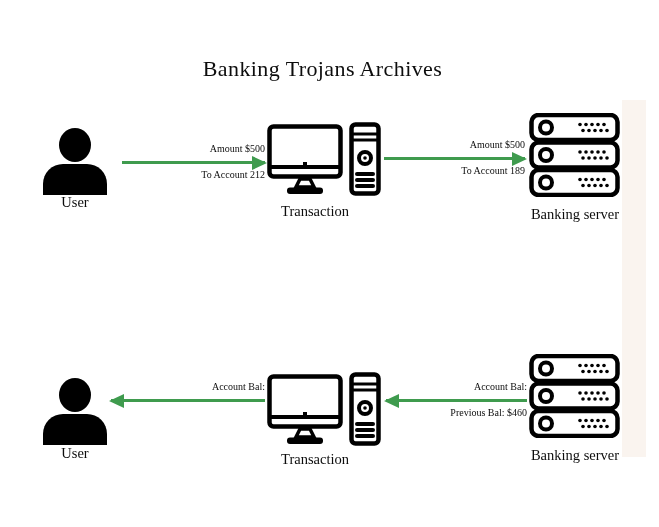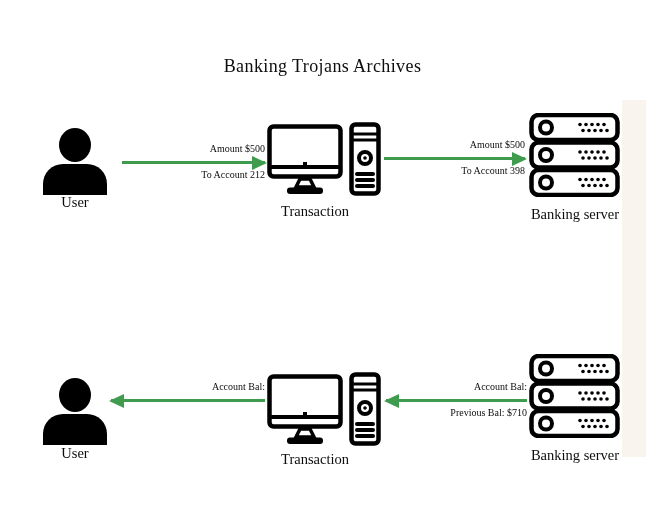--- a/index.html
+++ b/index.html
@@ -9,21 +9,21 @@
     font-family:"Liberation Serif", serif;
     color:#0d0d0d;
     position:relative;
     overflow:hidden;
   }
   .abs { position:absolute; }
 
   .title {
     left:0; top:56px; width:645px;
     text-align:center;
-    font-size:18px;
+    font-size:22px;
     letter-spacing:0.4px;
   }
 
   .strip {
     left:622px; top:100px; width:24px; height:357px;
     background:#faf4ef;
   }
 
   .node-label {
     text-align:center;
@@ -148,21 +148,21 @@
 </div>
 
 <svg id="c1" class="abs icon" width="114" height="75" viewBox="0 0 114 75">
   <use href="#def-computer" xlink:href="#def-computer"></use>
 </svg>
 <div id="t1-label" class="abs node-label">Transaction</div>
 
 <div id="a2" class="abs arrow right">
   <div class="t">Amount $500</div>
   <div class="line"></div>
-  <div class="t">To Account 398</div>
+  <div class="t">To Account 189</div>
 </div>
 
 <svg id="s1" class="abs icon" width="92" height="84" viewBox="0 0 92 84">
   <use href="#def-server" xlink:href="#def-server"></use>
 </svg>
 <div id="s1-label" class="abs node-label">Banking server</div>
 
 <svg id="u2-icon" class="abs icon" width="66" height="72" viewBox="0 0 66 72">
   <use href="#def-user" xlink:href="#def-user"></use>
 </svg>
@@ -174,19 +174,19 @@
 </div>
 
 <svg id="c2" class="abs icon" width="114" height="75" viewBox="0 0 114 75">
   <use href="#def-computer" xlink:href="#def-computer"></use>
 </svg>
 <div id="t2-label" class="abs node-label">Transaction</div>
 
 <div id="a4" class="abs arrow left">
   <div class="t">Account Bal:</div>
   <div class="line"></div>
-  <div class="t">Previous Bal: $710</div>
+  <div class="t">Previous Bal: $460</div>
 </div>
 
 <svg id="s2" class="abs icon" width="92" height="84" viewBox="0 0 92 84">
   <use href="#def-server" xlink:href="#def-server"></use>
 </svg>
 <div id="s2-label" class="abs node-label">Banking server</div>
 
 </body></html>

